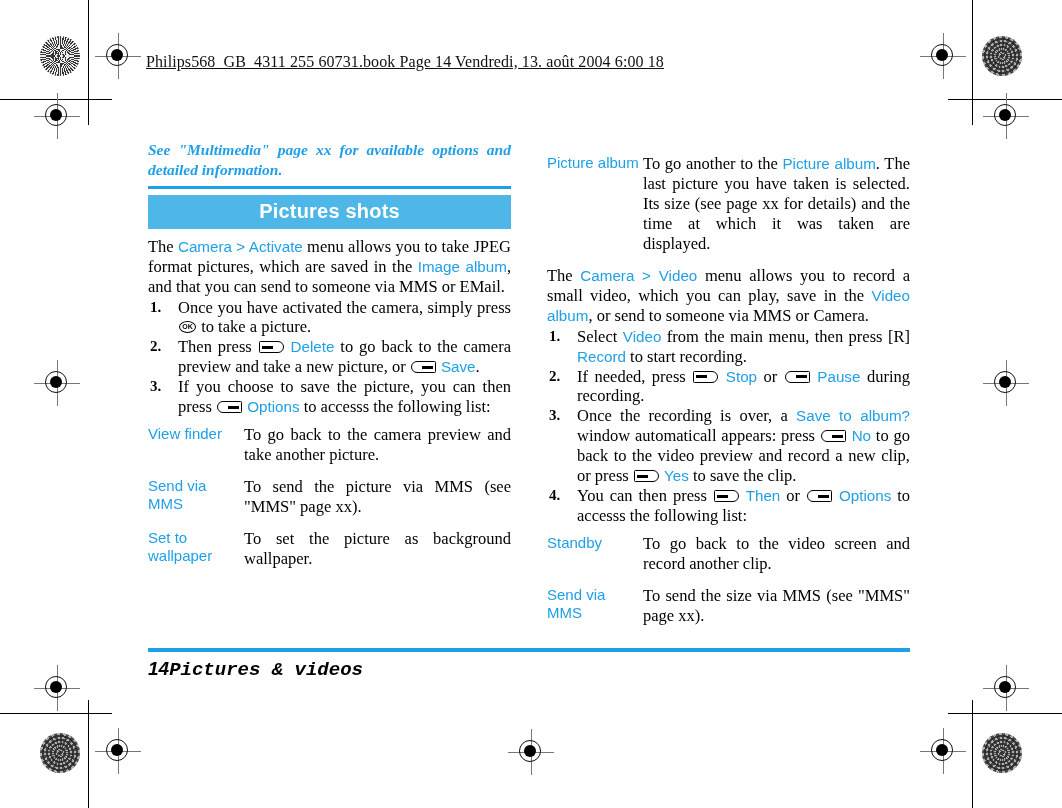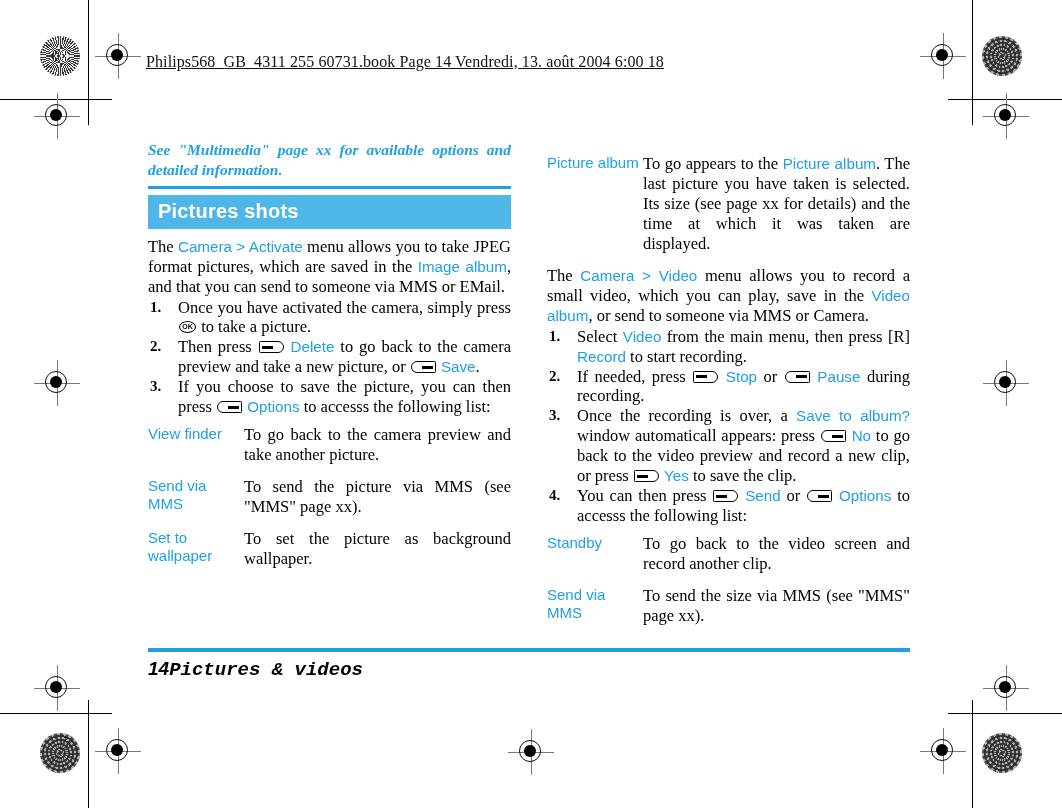--- a/index.html
+++ b/index.html
@@ -119,20 +119,21 @@
   .section-bar {
     background: #4FB7E8;
     color: #ffffff;
     font-family: "Liberation Sans", sans-serif;
     font-weight: bold;
     font-size: 20px;
     line-height: 1;
     padding: 6px 10px 8px 10px;
     margin: 0 0 8px 0;
     letter-spacing: .2px;
+    text-align: center;
   }
 
   
   p.body {
     margin: 0 0 1px 0;
     font-size: 16.5px;
     line-height: 1.21;
     color: #000;
     text-align: justify;
     text-justify: inter-word;
@@ -403,40 +404,40 @@
       </table>
 
     </div>
 
     <div class="col">
 
       <table class="options" style="margin-top:14px;">
         <tbody>
           <tr>
             <td class="opt-name">Picture album</td>
-            <td class="opt-desc"><span>To go appears to the </span><span class="kw">Picture album</span><span>. The last picture you have taken is selected. Its size (see page xx for details) and the time at which it was taken are displayed.</span></td>
+            <td class="opt-desc"><span>To go another to the </span><span class="kw">Picture album</span><span>. The last picture you have taken is selected. Its size (see page xx for details) and the time at which it was taken are displayed.</span></td>
           </tr>
         </tbody>
       </table>
 
 
       <p class="body"><span>The </span><span class="kw">Camera</span><span class="kw"> &gt; </span><span class="kw">Video</span><span> menu allows you to record a small video, which you can play, save in the </span><span class="kw">Video album</span><span>, or send to someone via MMS or Camera.</span></p>
 
       <ol class="steps">
         <li>
           <span class="num">1.</span><span>Select </span><span class="kw">Video</span><span> from the main menu, then press [R] </span><span class="kw">Record</span><span> to start recording.</span>
         </li>
         <li>
           <span class="num">2.</span><span>If needed, press </span><span class="softkey left"><span class="shape"></span><span class="bar"></span></span> <span class="kw">Stop</span><span> or </span><span class="softkey right"><span class="shape"></span><span class="bar"></span></span> <span class="kw">Pause</span><span> during recording.</span>
         </li>
         <li>
           <span class="num">3.</span><span>Once the recording is over, a </span><span class="kw">Save to album?</span><span> window automaticall appears: press </span><span class="softkey right"><span class="shape"></span><span class="bar"></span></span> <span class="kw">No</span><span> to go back to the video preview and record a new clip, or press </span><span class="softkey left"><span class="shape"></span><span class="bar"></span></span> <span class="kw">Yes</span><span> to save the clip.</span>
         </li>
         <li>
-          <span class="num">4.</span><span>You can then press </span><span class="softkey left"><span class="shape"></span><span class="bar"></span></span> <span class="kw">Send</span><span> or </span><span class="softkey right"><span class="shape"></span><span class="bar"></span></span> <span class="kw">Options</span><span> to accesss the following list:</span>
+          <span class="num">4.</span><span>You can then press </span><span class="softkey left"><span class="shape"></span><span class="bar"></span></span> <span class="kw">Then</span><span> or </span><span class="softkey right"><span class="shape"></span><span class="bar"></span></span> <span class="kw">Options</span><span> to accesss the following list:</span>
         </li>
       </ol>
 
       <table class="options">
         <tbody>
           <tr>
             <td class="opt-name">Standby</td>
             <td class="opt-desc">To go back to the video screen and record another clip.</td>
           </tr>
           <tr>

